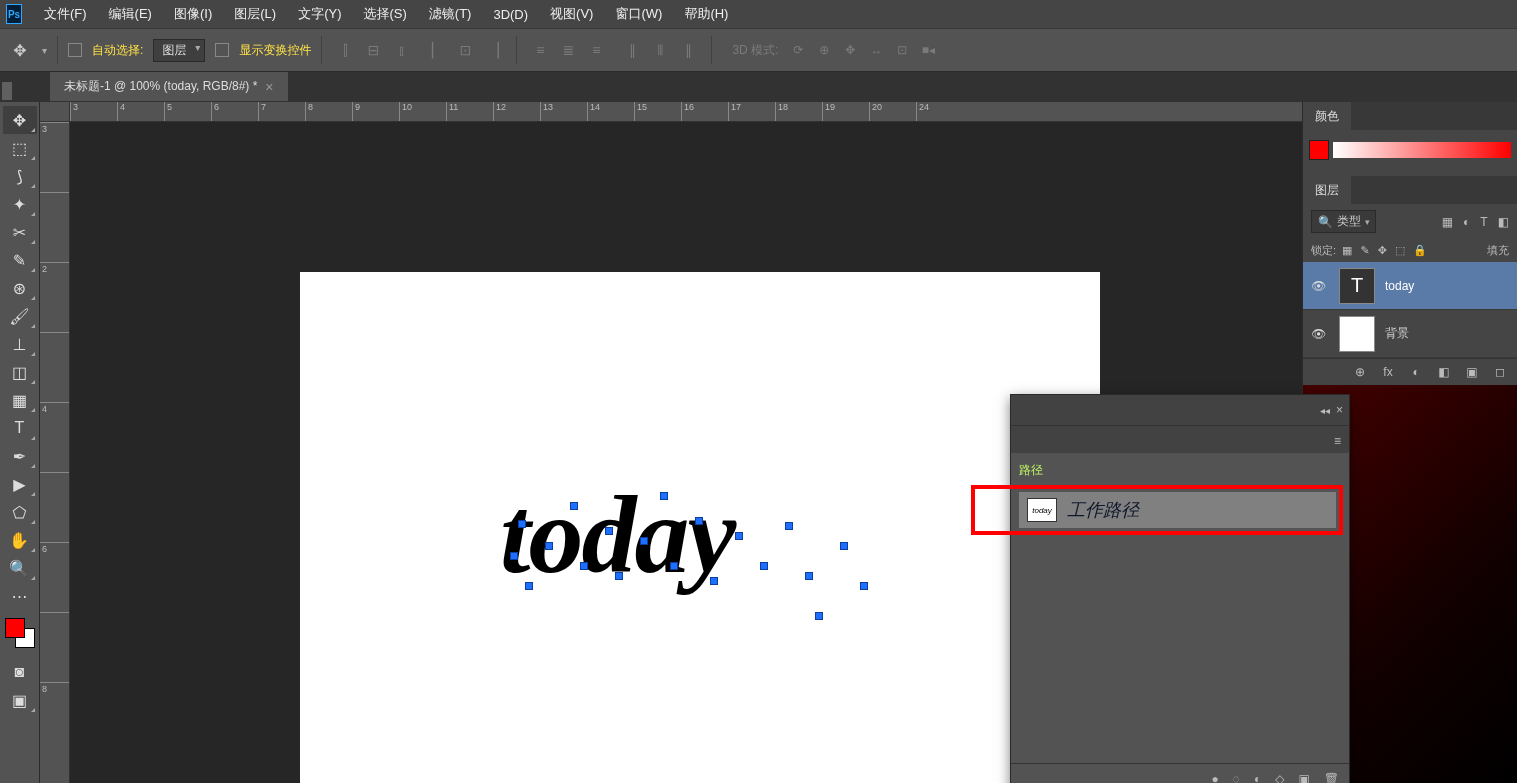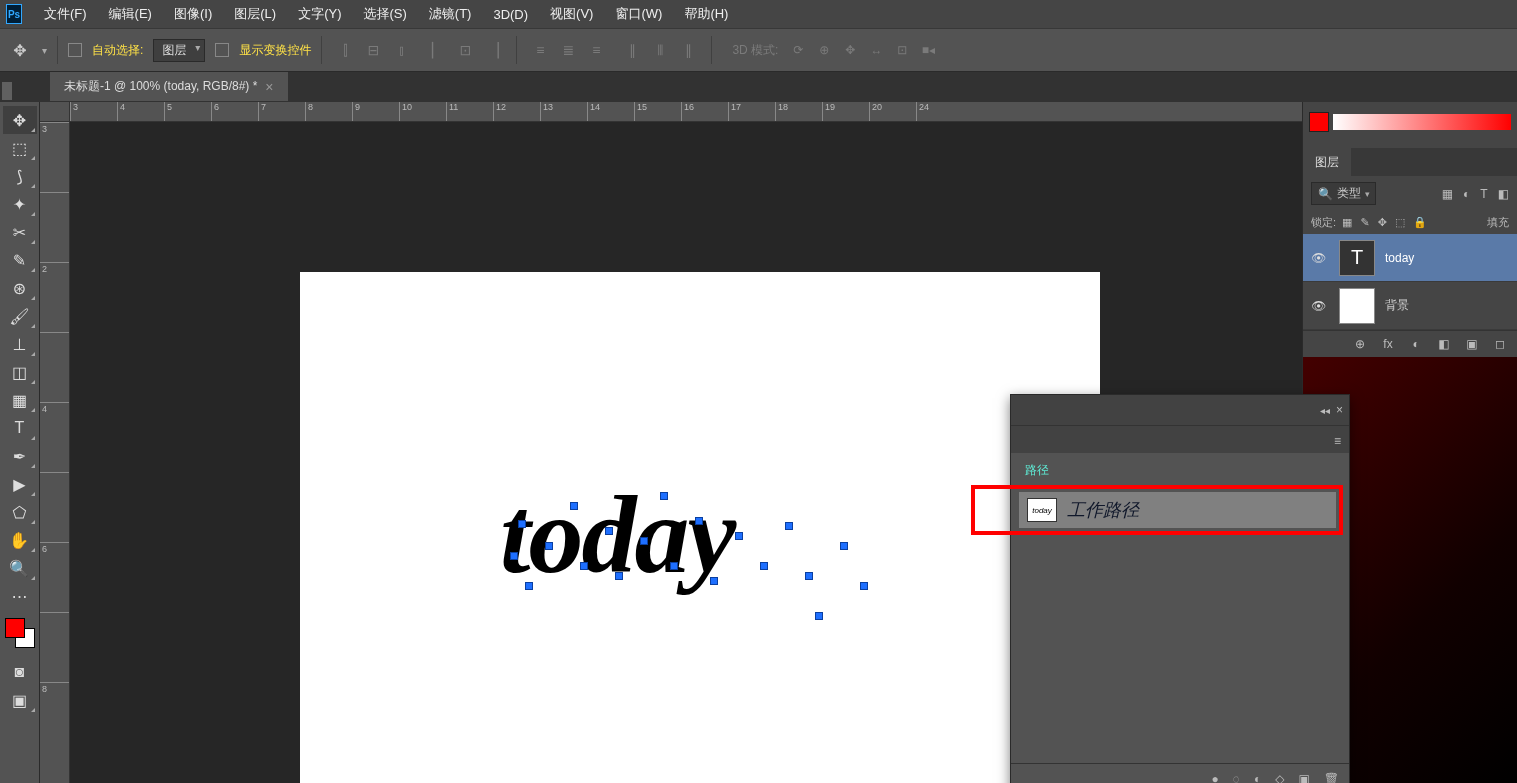--- a/index.html
+++ b/index.html
@@ -78,21 +78,21 @@
 .layer-name { font-size:12px; }
 
 .layer-footer { display:flex; gap:10px; padding:6px 8px; color:#bbb; justify-content:flex-end; border-top:1px solid #333; }
 .layer-footer span { width:18px; text-align:center; }
 
 .dark-preview { flex:1; background:linear-gradient(135deg,#400 0%,#100 60%,#000 100%); min-height:100px;}
 
 
 .paths-panel { position:absolute; top:394px; left:1010px; width:340px; background:#535353; border:1px solid #2a2a2a; box-shadow:0 4px 12px rgba(0,0,0,.5); }
 .paths-header { height:30px; background:#424242; display:flex; align-items:center; justify-content:flex-end; padding:0 6px; gap:6px; color:#bbb; }
-.paths-tab { position:absolute; top:30px; left:0; padding:6px 14px; background:#535353; color:#5eead4; font-size:12px; }
+.paths-tab { position:absolute; top:30px; left:0; padding:6px 8px; background:#535353; color:#bef264; font-size:12px; }
 .paths-tabrow { height:28px; background:#424242; border-top:1px solid #333; position:relative; }
 .paths-menu { position:absolute; right:8px; top:8px; color:#bbb; }
 .paths-body { background:#535353; min-height:310px; padding-top:32px; }
 .path-item-wrap { border:4px solid #ff0000; margin:0 6px 0 -40px; padding:3px 3px 3px 44px; }
 .path-item { background:#808080; height:36px; display:flex; align-items:center; gap:10px; padding:0 8px; }
 .path-thumb { width:30px; height:24px; background:#fff; border:1px solid #333; display:flex; align-items:center; justify-content:center; font-size:8px; font-style:italic; color:#000;}
 .path-name { color:#0f172a; font-style:italic; font-size:18px; }
 .paths-footer { height:30px; border-top:1px solid #333; display:flex; justify-content:flex-end; align-items:center; gap:14px; padding:0 10px; color:#bbb; }
 
 
@@ -254,20 +254,23 @@
       <div class="anchor" style="top:450px;left:735px"></div>
       <div class="anchor" style="top:490px;left:745px"></div>
       <div class="anchor" style="top:420px;left:770px"></div>
       <div class="anchor" style="top:460px;left:790px"></div>
     </div>
   </div>
 
 </div>
 
 <div class="right-rail">
+  <div class="panel-tabrow">
+    <div class="panel-tab">颜色</div>
+  </div>
   <div class="panel-body color-panel-body">
     <div class="mini-swatch"></div>
     <div class="gradient-strip"></div>
   </div>
 
   <div class="panel-tabrow" style="margin-top:6px">
     <div class="panel-tab">图层</div>
   </div>
   <div class="layers-toolbar">
     <div class="search-type">

